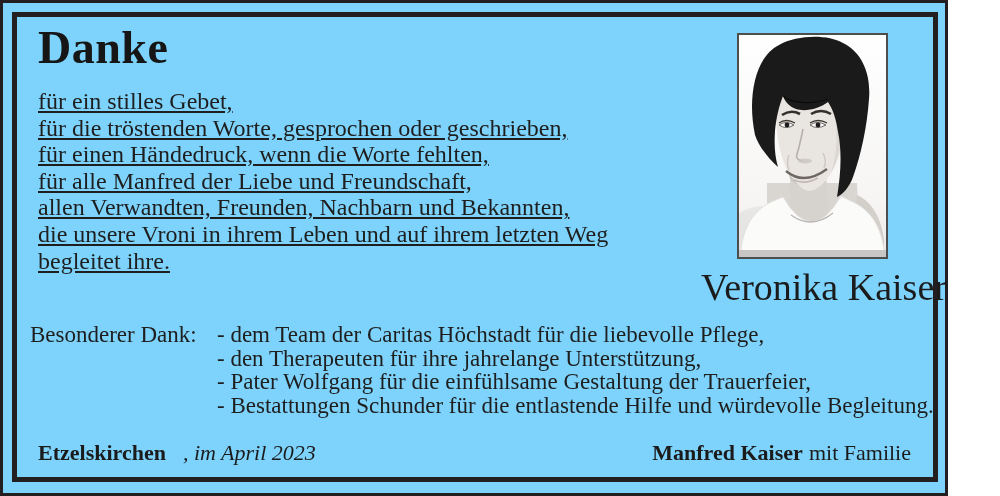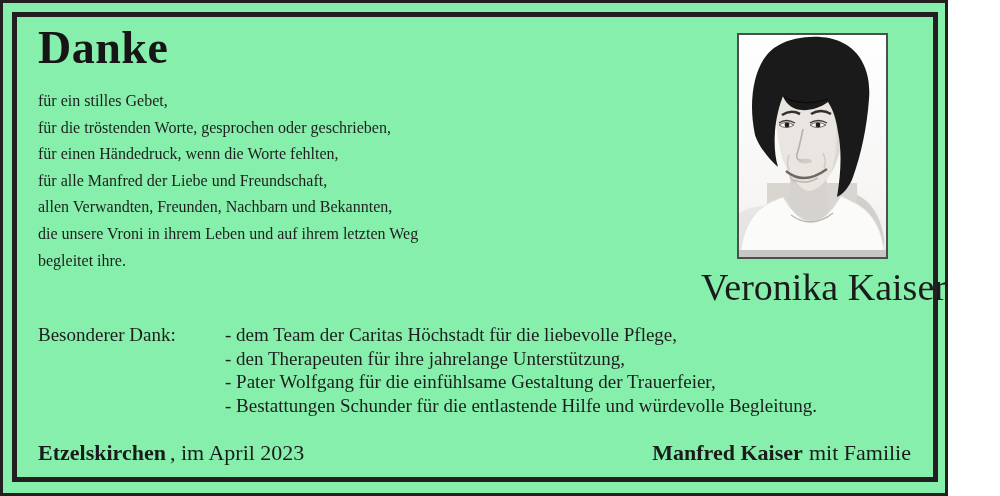--- a/index.html
+++ b/index.html
@@ -1,19 +1,19 @@
 <!DOCTYPE html>
 <html lang="de"><head>
 <meta charset="utf-8">
 <style>
   html,body{margin:0;padding:0;background:#fff;}
   .page{
     position:relative;
     width:948px;height:496px;
-    background:#86efac;
+    background:#7dd3fc;
     font-family:"Liberation Serif","DejaVu Serif",serif;
     color:#1d1d1d;
     overflow:hidden;
   }
   .border-outer{
     position:absolute;inset:0;
     border:3px solid #231f20;
     pointer-events:none;
   }
   .border-inner{
@@ -21,50 +21,51 @@
     border:5px solid #231f20;
     pointer-events:none;
   }
   .title{
     position:absolute;left:38px;top:25px;
     font-size:46px;line-height:1;font-weight:bold;
     letter-spacing:0.5px;color:#161616;
   }
   .thanks{
     position:absolute;left:38px;top:88px;
-    font-size:16px;line-height:26.6px;
+    font-size:24px;line-height:26.6px;
     color:#1e1e1e;
+    text-decoration:underline;
   }
   .photo-frame{
     position:absolute;left:737px;top:33px;
     width:147px;height:222px;
     border:2px solid #4d4e50;
     background:#f6f6f5;
   }
   .photo-frame svg{display:block;}
   .deceased-name{
     position:absolute;left:678px;top:265px;width:292px;
     text-align:center;font-size:38px;line-height:1.2;
     color:#1b1b1b;white-space:nowrap;
   }
   .special{
-    position:absolute;left:38px;top:323px;
+    position:absolute;left:30px;top:323px;
     display:flex;align-items:flex-start;
-    font-size:19px;line-height:23.5px;color:#1e1e1e;
+    font-size:23px;line-height:23.5px;color:#1e1e1e;
   }
   .special-label{width:187px;flex:0 0 187px;}
   .special-items div{white-space:nowrap;}
   .footer{
     position:absolute;left:38px;right:37px;top:440px;
     display:flex;justify-content:space-between;
     font-size:22px;line-height:1.2;color:#1b1b1b;
   }
   .b{font-weight:bold;}
   .suffix{margin-left:0.28em;}
-  .nosp{margin-left:4px;}
+  .nosp{margin-left:17px;font-style:italic;}
 </style>
 </head>
 <body>
 
 <div class="page">
 
   <div class="border-outer"></div>
   <div class="border-inner"></div>
 
   <div class="title">Danke</div>

